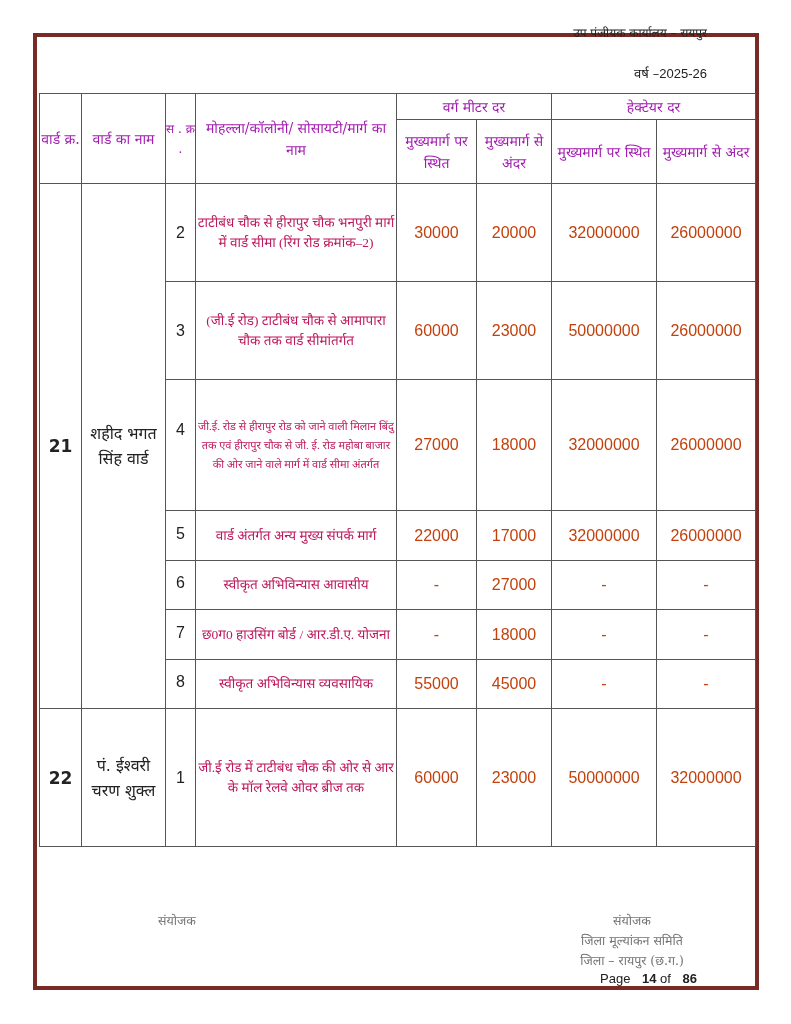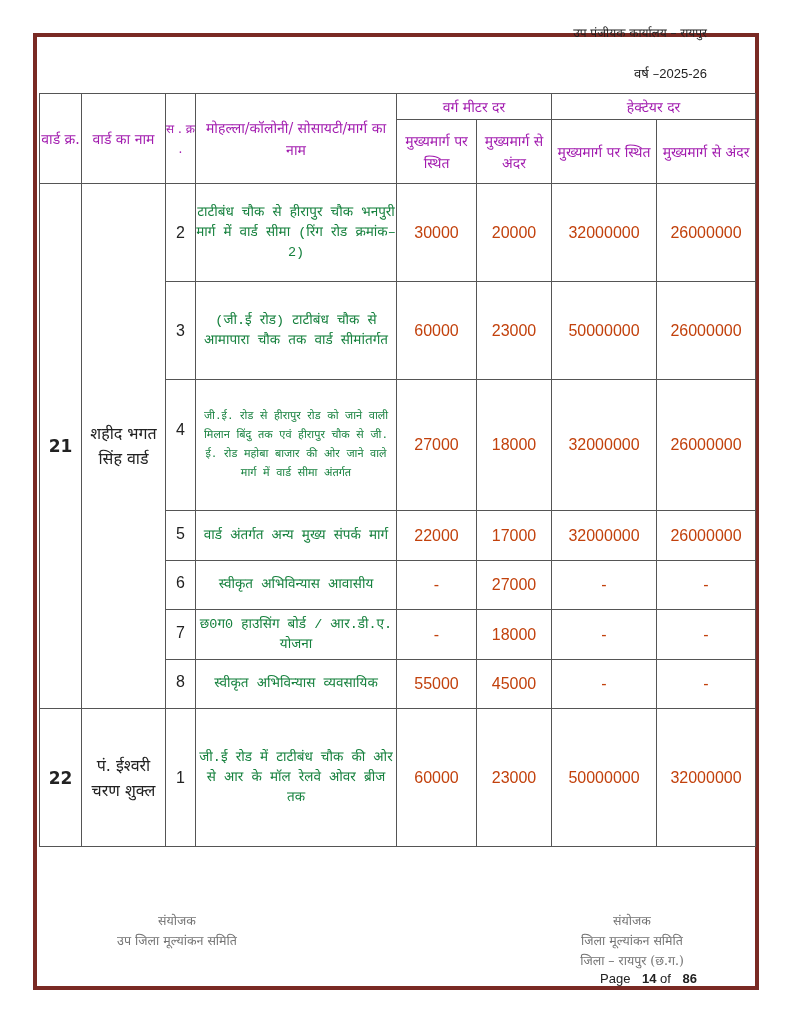--- a/index.html
+++ b/index.html
@@ -10,21 +10,21 @@
   .hdr { position:absolute; font-family:"DejaVu Serif", serif; font-size:12px; color:#222; }
   .hdr-office { right:84px; top:24px; }
   .hdr-year { right:84px; top:64px; font-size:13px;margin-left:31px; }
   .hdr-year .num { font-family:"Liberation Sans", sans-serif; }
   table.rates { position:absolute; left:39px; top:93px; width:716px;
                 border-collapse:collapse; table-layout:fixed; }
   table.rates td, table.rates th { border:1px solid #555; padding:0; text-align:center;
                 vertical-align:middle; }
   th { font-family:"DejaVu Serif", serif; font-weight:normal; color:#a21caf; font-size:14px; line-height:22px; }
   th.small { font-size:12px; line-height:16px; }
-  td.desc { font-family:Liberation Mono, monospace; font-size:13.5px; line-height:20px; color:#15803d; padding:0 4px; }
+  td.desc { font-family:Liberation Serif, serif; font-size:13.5px; line-height:20px; color:#be185d; padding:0 4px; }
   td.desc.tight { font-size:11px; line-height:19px; }
   td.num { font-family:Liberation Sans, sans-serif; font-size:16px; color:#c2410c; }
   td.sno { font-family:"Liberation Sans", sans-serif; font-size:16px; vertical-align:bottom; padding-bottom:10px; }
   td.wardno { font-family:"DejaVu Sans", sans-serif; font-weight:bold; font-size:17px; }
   td.wardname { font-family:"DejaVu Sans", sans-serif; font-size:16px; line-height:25px; }
   .footer-block { position:absolute; font-family:"DejaVu Serif", serif; font-size:12.5px;
                   line-height:20px; text-align:center; color:#737373; }
   .footer-left { left:82px; top:911px; width:190px; }
   .footer-right { left:552px; top:911px; width:160px; }
   .page-no { position:absolute; left:600px; top:971px; font-family:"Liberation Sans", sans-serif; font-size:13px; }
@@ -134,21 +134,20 @@
       <td class="num">60000</td>
       <td class="num">23000</td>
       <td class="num">50000000</td>
       <td class="num">32000000</td>
     </tr>
   </tbody>
 </table>
 
 <div class="footer-block footer-left">
   <div>संयोजक</div>
-  <div>उप जिला मूल्यांकन समिति</div>
 </div>
 
 <div class="footer-block footer-right">
   <div>संयोजक</div>
   <div>जिला मूल्यांकन समिति</div>
   <div>जिला – रायपुर (छ.ग.)</div>
 </div>
 
 <div class="page-no">
   <span>Page</span>

